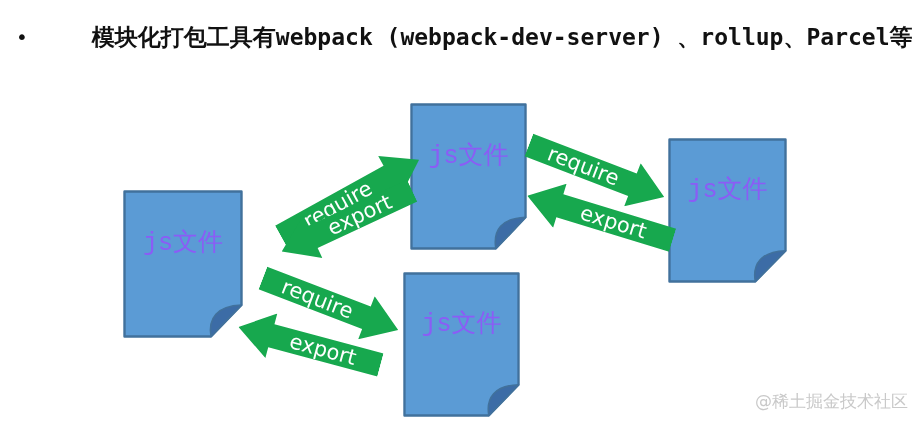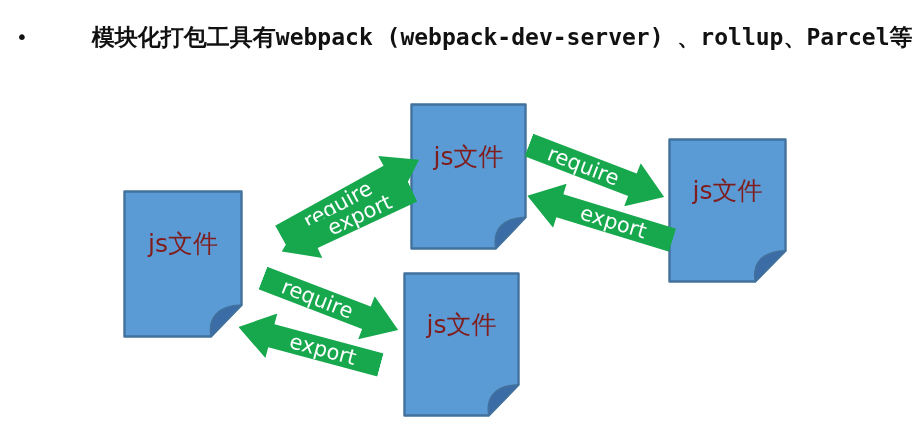--- a/index.html
+++ b/index.html
@@ -40,23 +40,24 @@
   
   .doc { position: absolute; z-index: 2; }
   .doc svg { position: absolute; left: 0; top: 0; width: 100%; height: 100%; }
   .doc-body { fill: #5b9bd5; stroke: #41719c; stroke-width: 2.4; stroke-linejoin: round; }
   .doc-fold { fill: #3c6ca6; stroke: #41719c; stroke-width: 1.6; stroke-linejoin: round; }
   .doc-label {
     position: absolute;
     left: 0; right: 0;
     top: 27%;
     text-align: center;
-    color: #7f1d1d;
+    color: #8b5cf6;
     font-size: 25px;
     line-height: 1.1;
+    font-family: Liberation Mono, monospace;
   }
 
   
   .arrow {
     position: absolute;
     z-index: 5;
     height: 46px;
     box-sizing: border-box;
     display: flex;
     align-items: center;
@@ -144,14 +145,15 @@
     <span>export</span>
   </div>
 
   <div class="arrow right" style="left:258px; top:281px; width:145px; transform:rotate(21deg);">
     <span>require</span>
   </div>
   <div class="arrow left" style="left:236px; top:323px; width:147px; transform:rotate(15deg);">
     <span>export</span>
   </div>
 
+  <div class="watermark">@稀土掘金技术社区</div>
 
 </div>
 
 </body></html>

